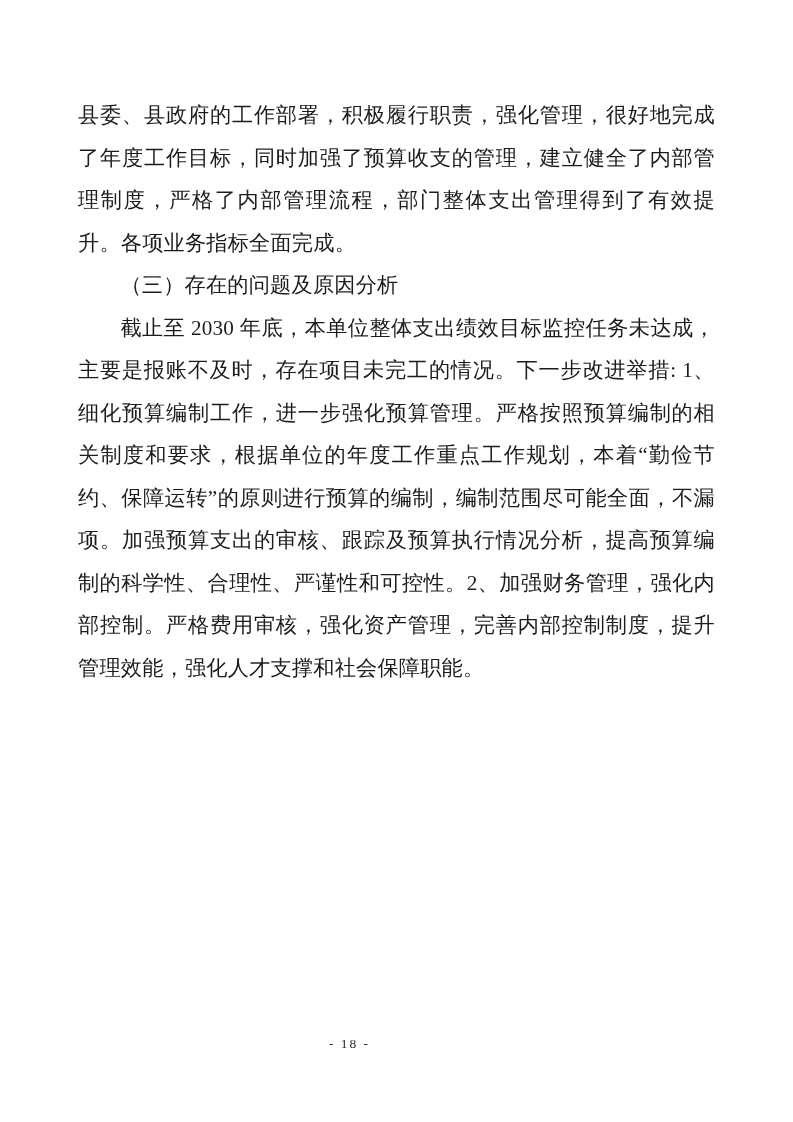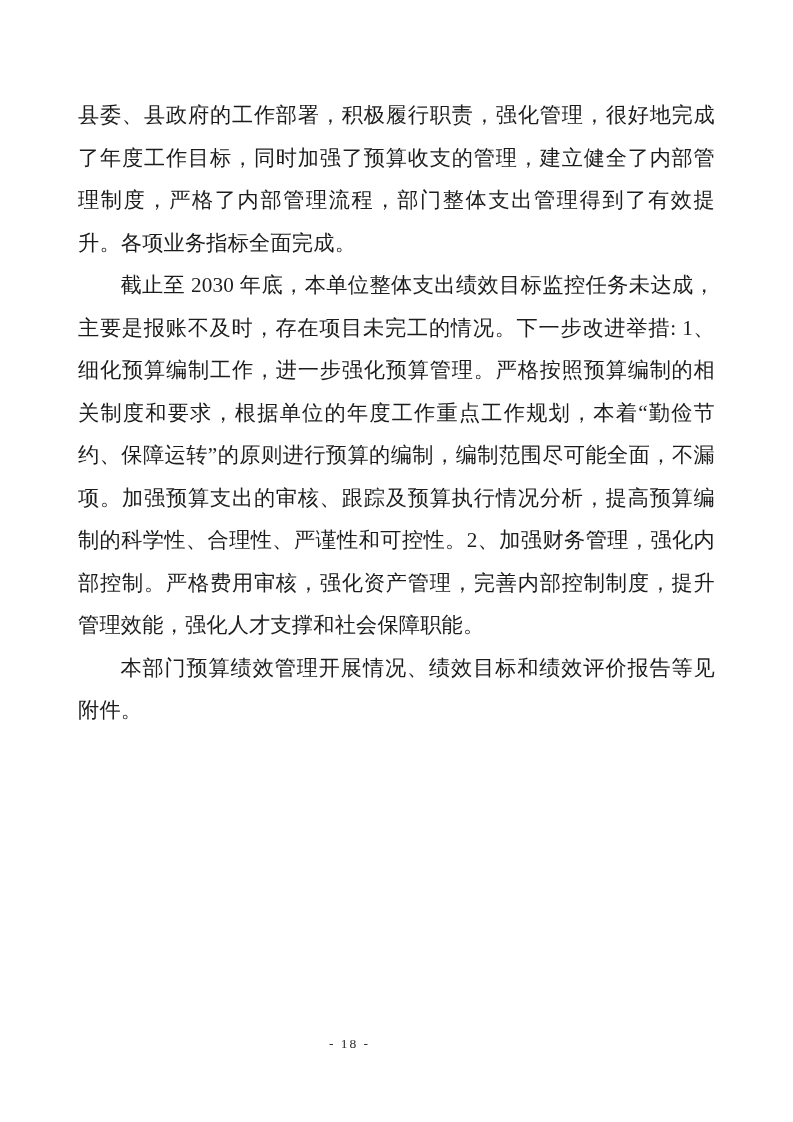--- a/index.html
+++ b/index.html
@@ -41,17 +41,17 @@
     color: #2b2b2b;
     letter-spacing: 2px;
   }
 </style>
 </head>
 <body>
 
 <div class="page">
   <div class="body-text">
     <p class="para">县委、县政府的工作部署，积极履行职责，强化管理，很好地完成了年度工作目标，同时加强了预算收支的管理，建立健全了内部管理制度，严格了内部管理流程，部门整体支出管理得到了有效提升。各项业务指标全面完成。</p>
+    <p class="para indent">（三）存在的问题及原因分析</p>
     <p class="para indent">截止至 2030 年底，本单位整体支出绩效目标监控任务未达成，主要是报账不及时，存在项目未完工的情况。下一步改进举措: 1、细化预算编制工作，进一步强化预算管理。严格按照预算编制的相关制度和要求，根据单位的年度工作重点工作规划，本着“勤俭节约、保障运转”的原则进行预算的编制，编制范围尽可能全面，不漏项。加强预算支出的审核、跟踪及预算执行情况分析，提高预算编制的科学性、合理性、严谨性和可控性。2、加强财务管理，强化内部控制。严格费用审核，强化资产管理，完善内部控制制度，提升管理效能，强化人才支撑和社会保障职能。</p>
-    <p class="para indent">本部门预算绩效管理开展情况、绩效目标和绩效评价报告等见附件。</p>
   </div>
   <div class="footer">- 18 -</div>
 </div>
 
 </body></html>

